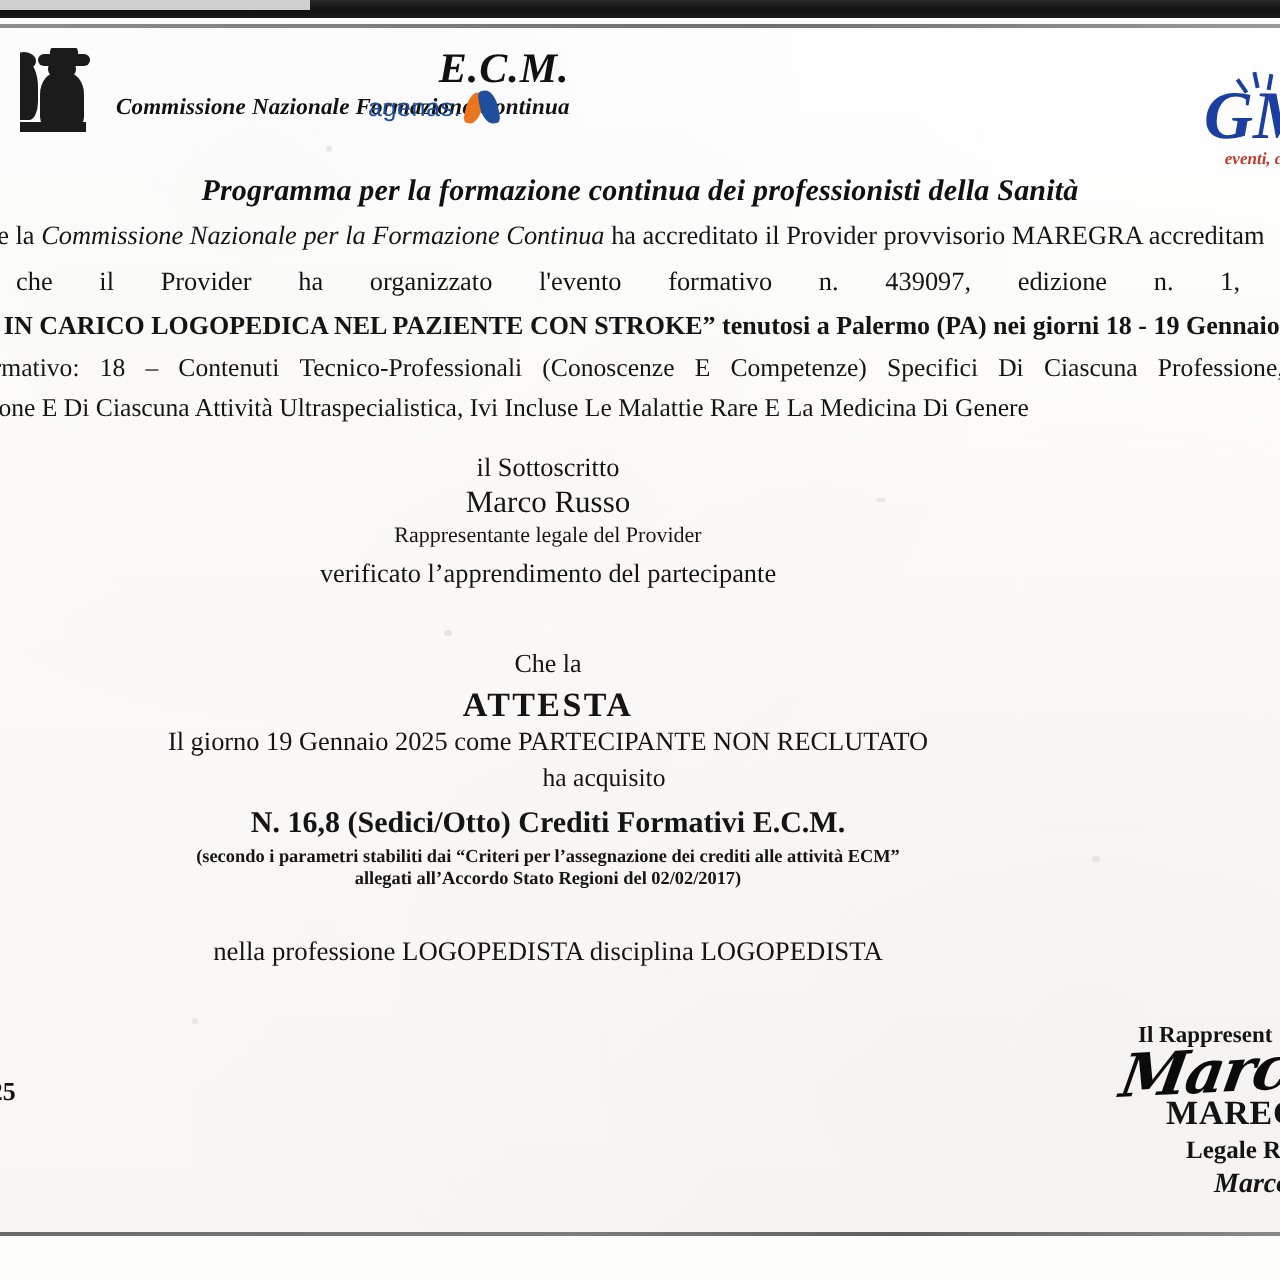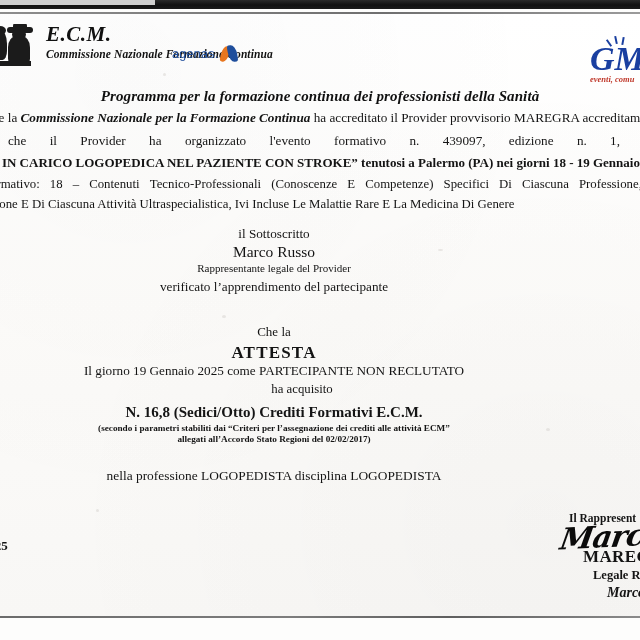--- a/index.html
+++ b/index.html
@@ -44,21 +44,21 @@
   .paper-tint {
     position:absolute; left:0; top:14px; width:640px; height:602px;
     background:
       radial-gradient(ellipse at 20% 10%, rgba(0,0,0,0.014), rgba(0,0,0,0) 60%),
       radial-gradient(ellipse at 85% 85%, rgba(0,0,0,0.02), rgba(0,0,0,0) 65%),
       linear-gradient(180deg,#ffffff 0%, #fcfbf9 50%, #f8f7f5 100%);
     pointer-events:none;
   }
 
   
-  .header { position:absolute; left:0; top:18px; width:508px; height:62px; }
+  .header { position:absolute; left:12px; top:18px; width:508px; height:62px;text-align:right; }
 
   .ecm-block { position:absolute; left:4px; top:6px; display:flex; align-items:flex-start; }
   .ecm-emblem {
     position:relative;
     width: 40px; height: 42px;
     margin-left: -6px;
     margin-top: 0px;
     overflow:hidden;
   }
   .ecm-emblem .fig {
@@ -252,21 +252,21 @@
           <i></i>
           <i></i>
         </div>
       <div class="gm-sub">eventi, comu</div>
     </div>
   </div>
 
   <div class="doc-title">Programma per la formazione continua dei professionisti della Sanità</div>
 
   <div class="para l1 line-clip">
-    <span>he la </span><span style="font-style:italic;font-weight:bold;">Commissione Nazionale per la Formazione Continua</span><span> ha accreditato il Provider provvisorio MAREGRA  accreditam</span>
+    <span>he la </span><span style="font-style:italic;font-weight:normal;">Commissione Nazionale per la Formazione Continua</span><span> ha accreditato il Provider provvisorio MAREGRA  accreditam</span>
   </div>
 
   <div class="para l2">
     <div class="just">
       <span>che</span>
       <span>il</span>
       <span>Provider</span>
       <span>ha</span>
       <span>organizzato</span>
       <span>l'evento</span>

